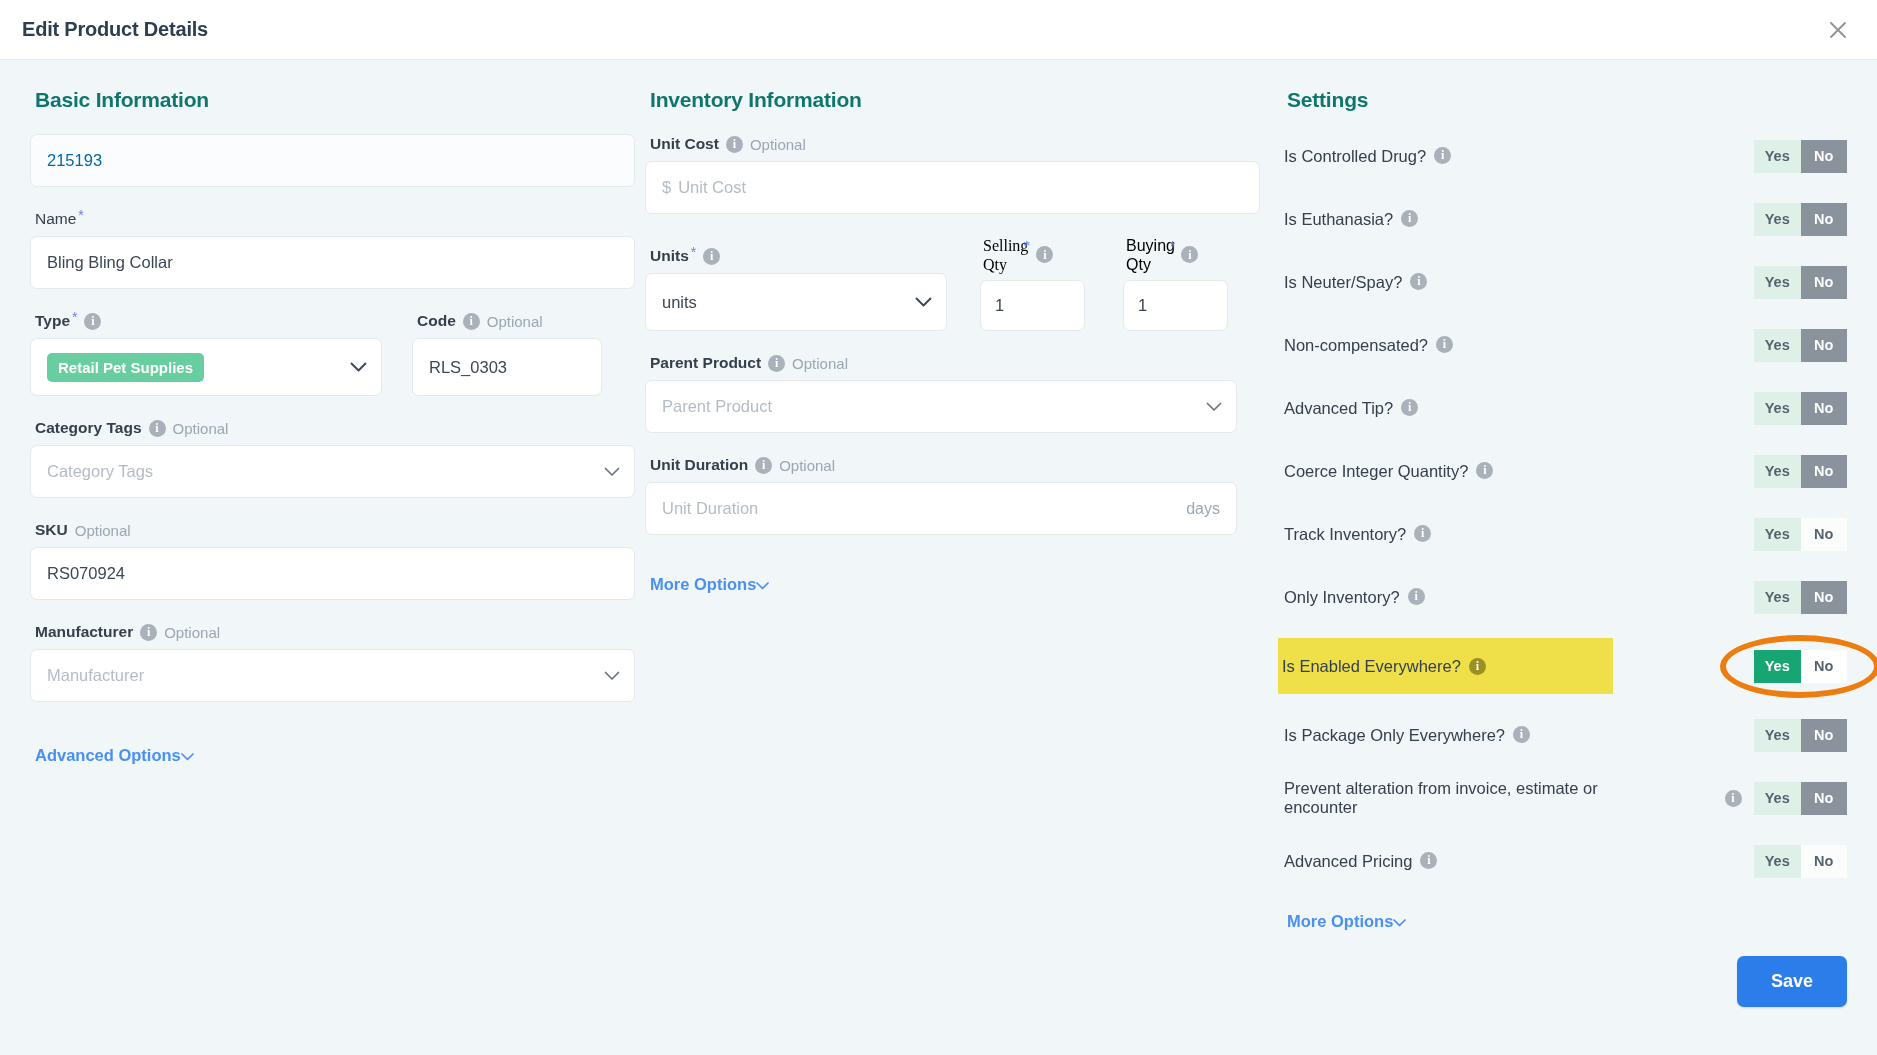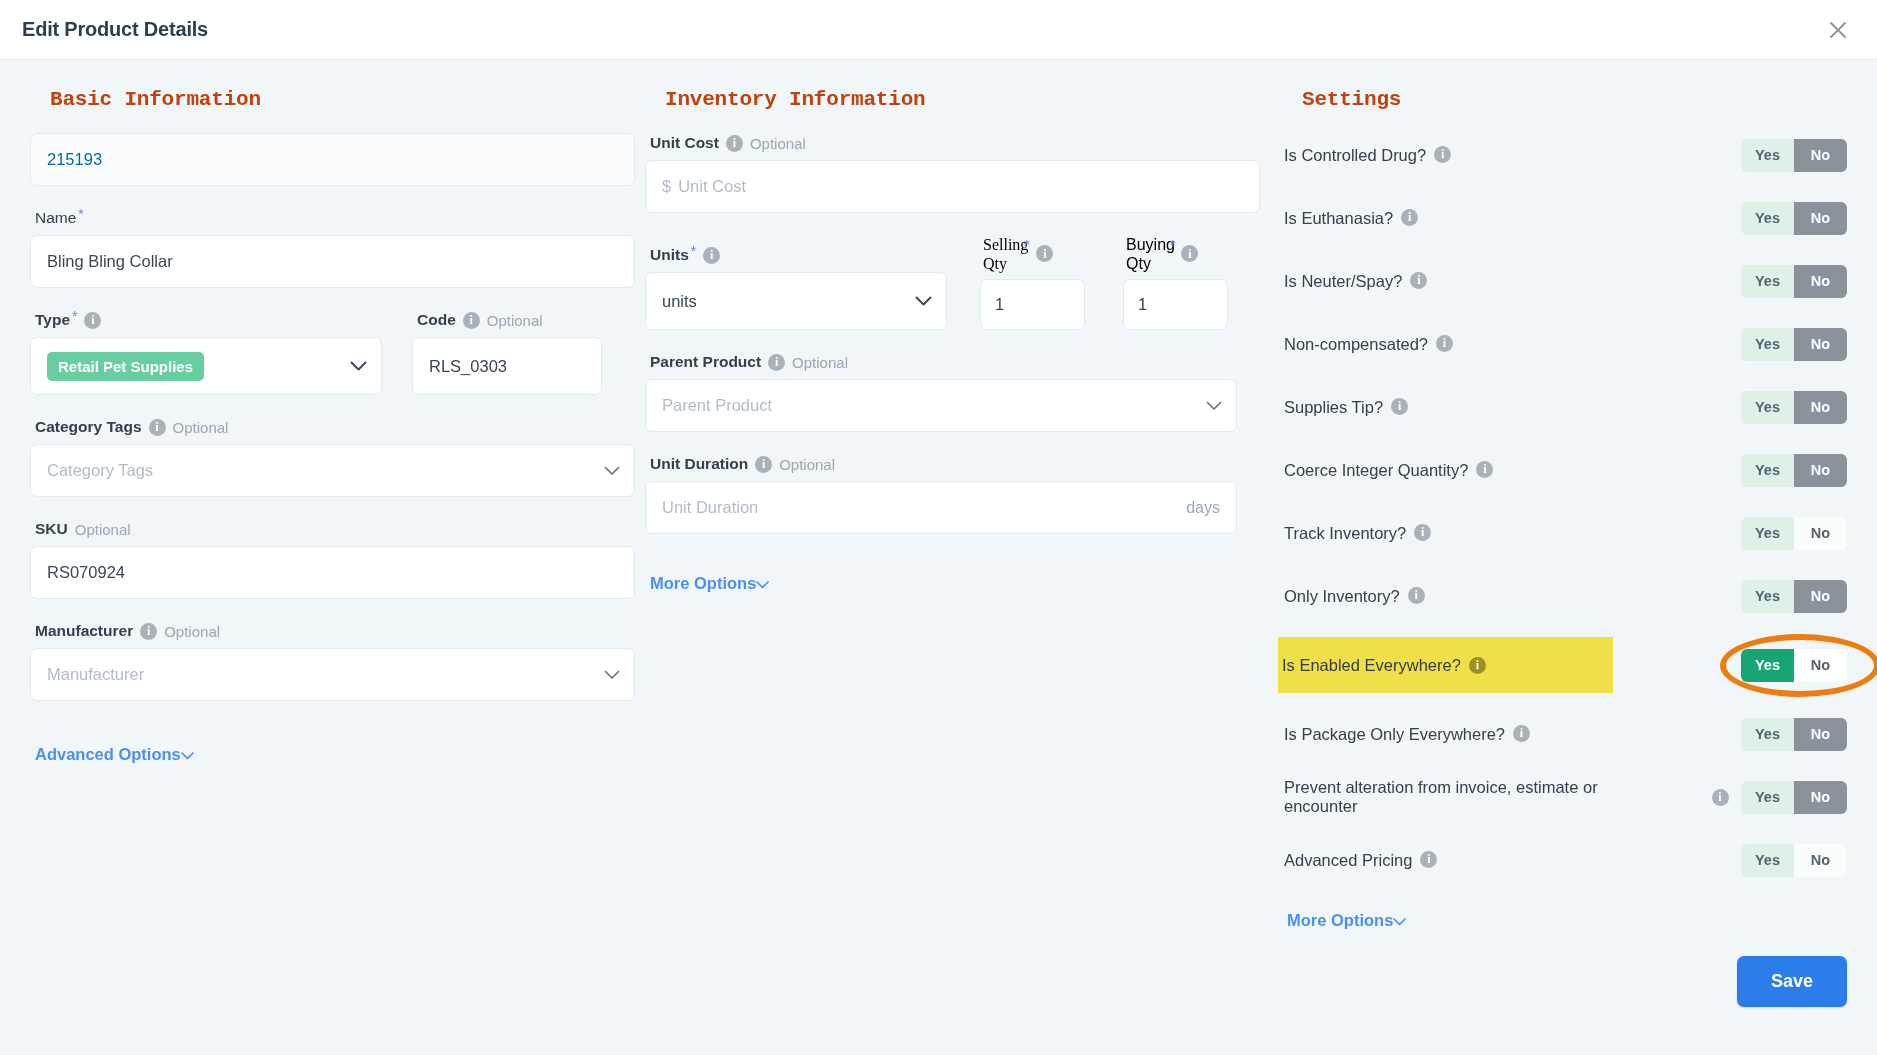--- a/index.html
+++ b/index.html
@@ -48,24 +48,23 @@
     position: relative;
   }
   .col { position: relative; }
   .col-basic { width: 605px; }
   .col-inventory { width: 625px; padding-left: 10px;}
   .col-settings { flex: 1; padding-left: 22px; }
 
   .section-title {
     font-size: 21px;
     font-weight: bold;
-    color: #c2410c;
-    margin: 0 0 22px 20px;
+    color: #0f766e;
+    margin: 0 0 22px 5px;
     letter-spacing: -0.2px;
-    font-family: Liberation Mono, monospace;
   }
 
   
   .field { margin-bottom: 22px; }
   .flabel {
     display: flex;
     align-items: center;
     gap: 7px;
     margin: 0 0 7px 5px;
     height: 20px;
@@ -192,23 +191,23 @@
     align-self: stretch;
     align-items: center;
     padding: 0 8px 0 4px;
     margin-left: -4px;
     flex: 0 0 335px;
   }
   .setting-row.highlight { min-height: 56px; }
 
   .toggle {
     display: flex;
-    border-radius: 6px;
+    border-radius: 0;
     overflow: hidden;
-    width: 106px;
+    width: 93px;
     height: 33px;
     flex: 0 0 auto;
     cursor: pointer;
     font-size: 14.5px;
     font-weight: bold;
     margin-left: auto;
   }
   .toggle .half {
     flex: 1;
     display: flex;
@@ -500,21 +499,21 @@
             <span class="setting-label">Non-compensated?</span>
             <span class="info-icon">i</span>
           </div>
           <div class="toggle sel-no">
             <div class="half yes">Yes</div>
             <div class="half no">No</div>
           </div>
         </div>
         <div class="setting-row">
           <div class="setting-label-wrap">
-            <span class="setting-label">Supplies Tip?</span>
+            <span class="setting-label">Advanced Tip?</span>
             <span class="info-icon">i</span>
           </div>
           <div class="toggle sel-no">
             <div class="half yes">Yes</div>
             <div class="half no">No</div>
           </div>
         </div>
         <div class="setting-row">
           <div class="setting-label-wrap">
             <span class="setting-label">Coerce Integer Quantity?</span>

